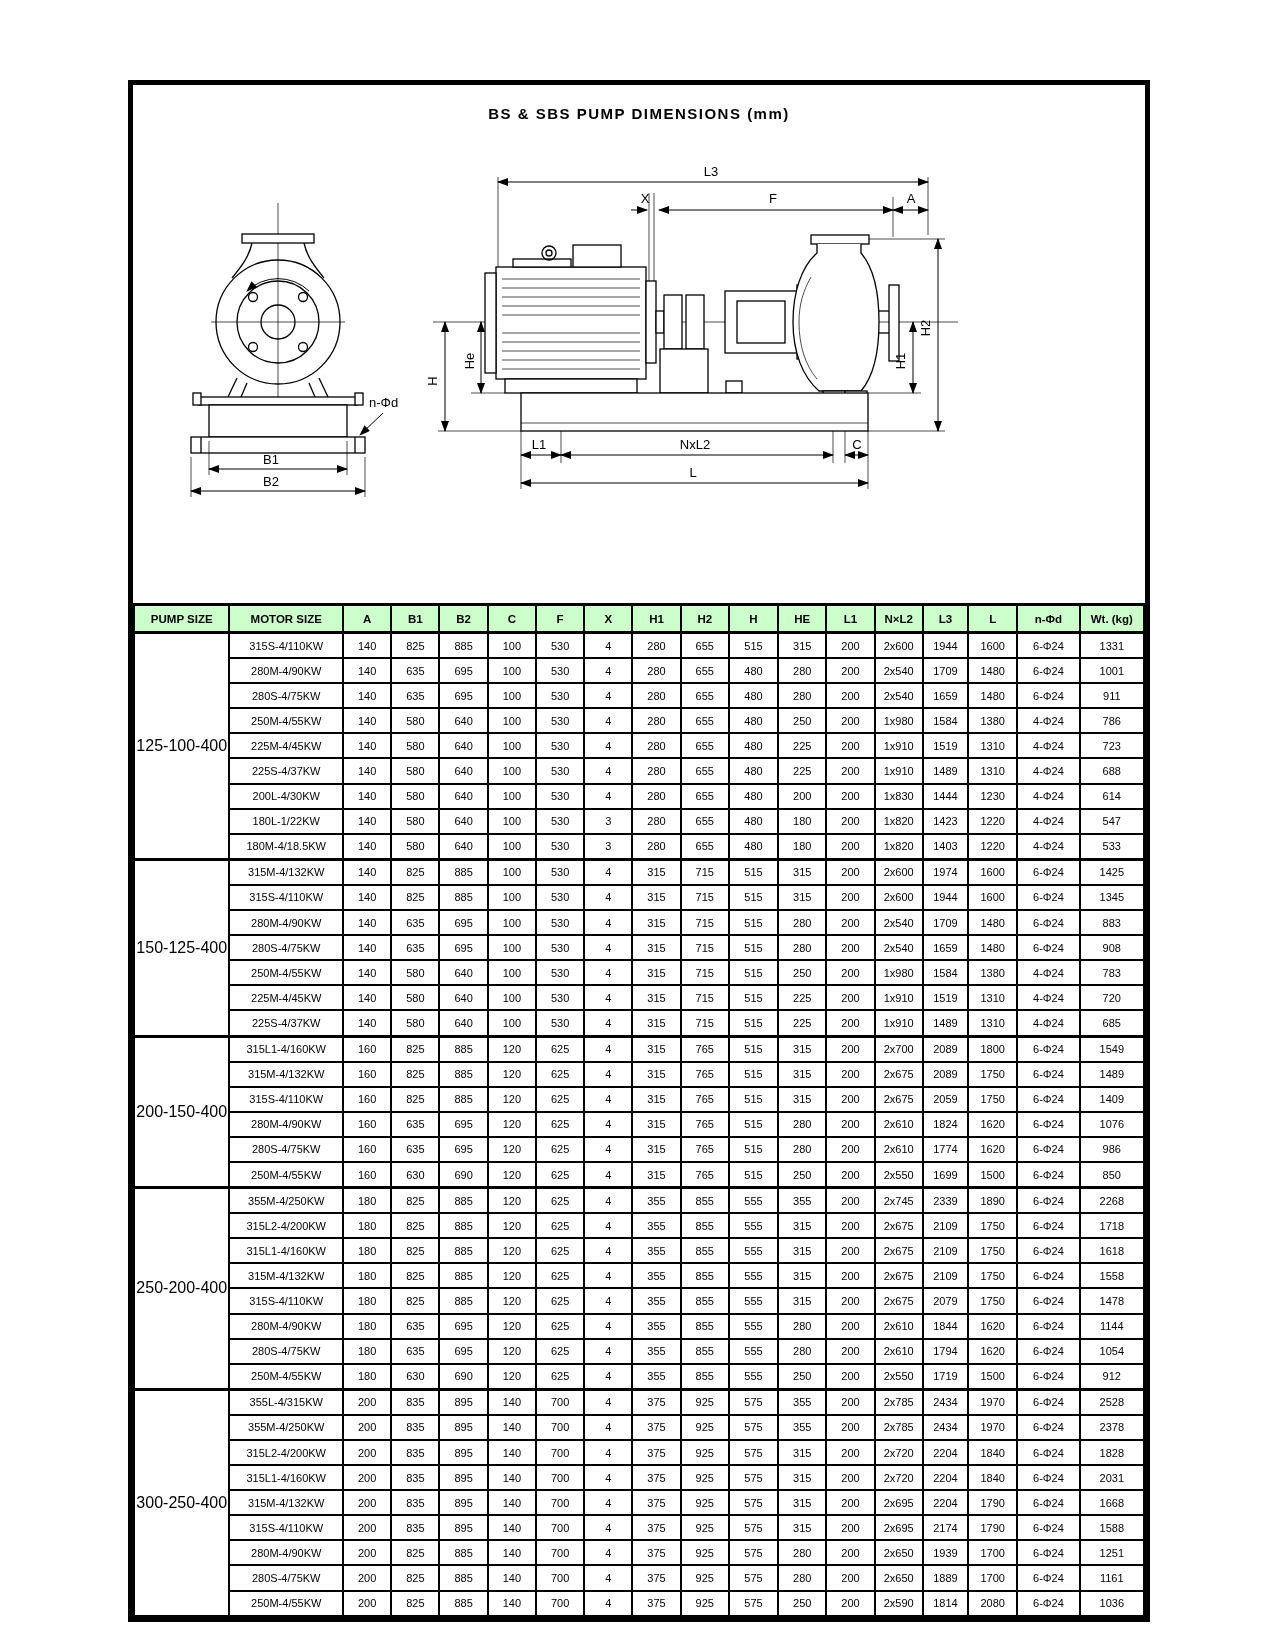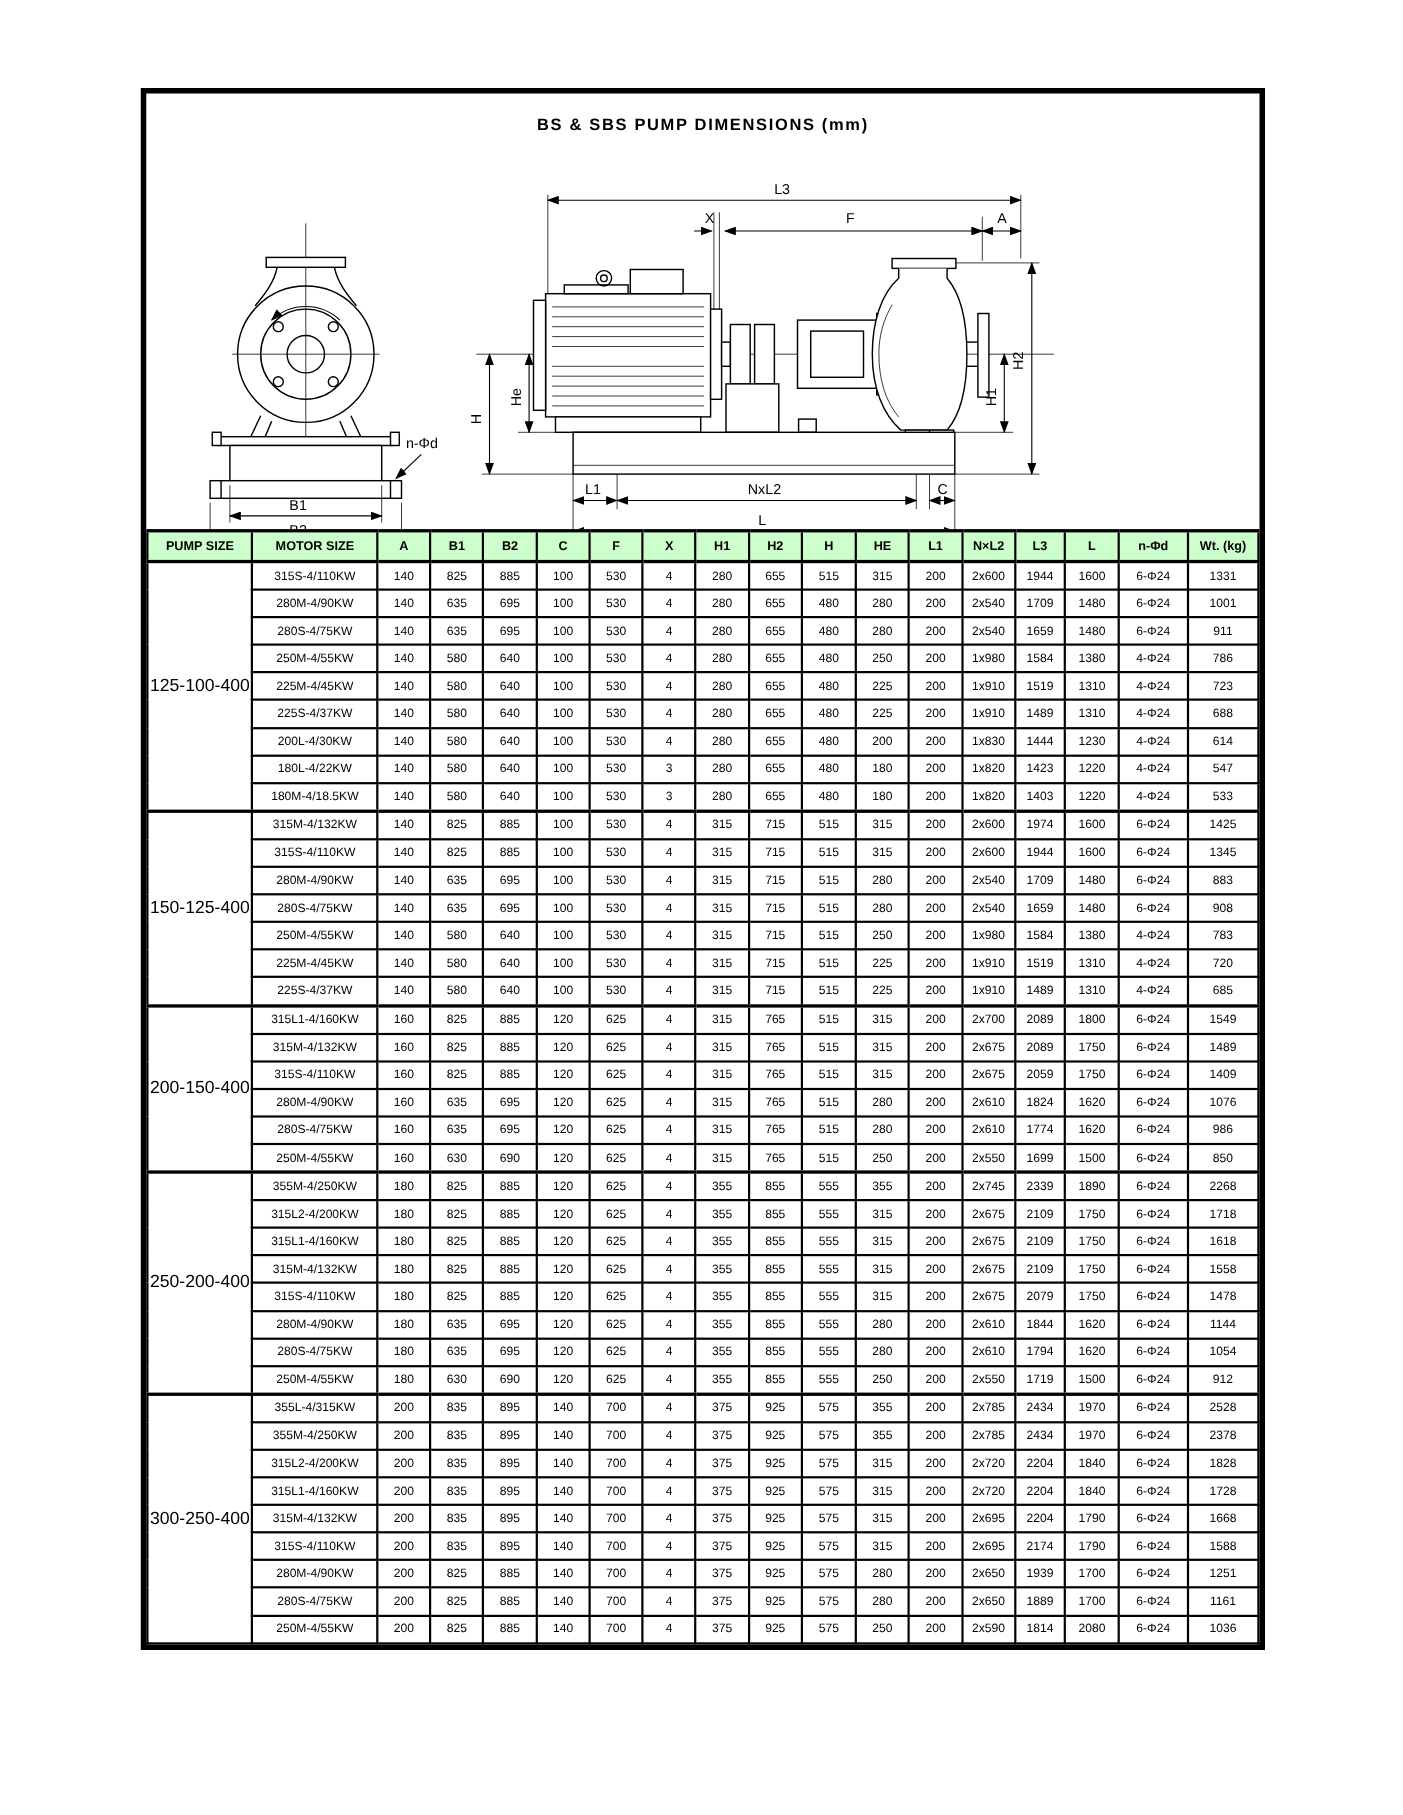--- a/index.html
+++ b/index.html
@@ -4,21 +4,21 @@
 <style>
   html,body { margin:0; padding:0; }
   body {
     width:1275px; height:1650px; background:#ffffff; position:relative;
     font-family:"Liberation Sans", sans-serif; color:#000;
   }
   .frame {
     position:absolute; left:128px; top:80px; width:1022px;
     border:5px solid #000; box-sizing:border-box; background:#fff;
   }
-  .drawing-area { position:relative; height:396px; overflow:hidden; }
+  .drawing-area { position:relative; height:518px; overflow:hidden; }
   .doc-title {
     position:absolute; top:20px; left:0; width:100%; text-align:center;
     font-weight:bold; font-size:15px; letter-spacing:1.5px;
   }
   .drawing-svg { position:absolute; left:0; top:0; }
 
   table.dim-table { border-collapse:collapse; table-layout:fixed; width:100%; }
   .dim-table th, .dim-table td {
     border:2px solid #000; text-align:center; vertical-align:middle;
     padding:0; overflow:hidden; white-space:nowrap;
@@ -368,21 +368,21 @@
           <td>480</td>
           <td>200</td>
           <td>200</td>
           <td>1x830</td>
           <td>1444</td>
           <td>1230</td>
           <td>4-Φ24</td>
           <td>614</td>
         </tr>
         <tr>
-          <td>180L-4/22KW</td>
+          <td>180L-1/22KW</td>
           <td>140</td>
           <td>580</td>
           <td>640</td>
           <td>100</td>
           <td>530</td>
           <td>3</td>
           <td>280</td>
           <td>655</td>
           <td>480</td>
           <td>180</td>
@@ -882,21 +882,21 @@
           <td>4</td>
           <td>375</td>
           <td>925</td>
           <td>575</td>
           <td>315</td>
           <td>200</td>
           <td>2x720</td>
           <td>2204</td>
           <td>1840</td>
           <td>6-Φ24</td>
-          <td>1728</td>
+          <td>2031</td>
         </tr>
         <tr>
           <td>315M-4/132KW</td>
           <td>200</td>
           <td>835</td>
           <td>895</td>
           <td>140</td>
           <td>700</td>
           <td>4</td>
           <td>375</td>

